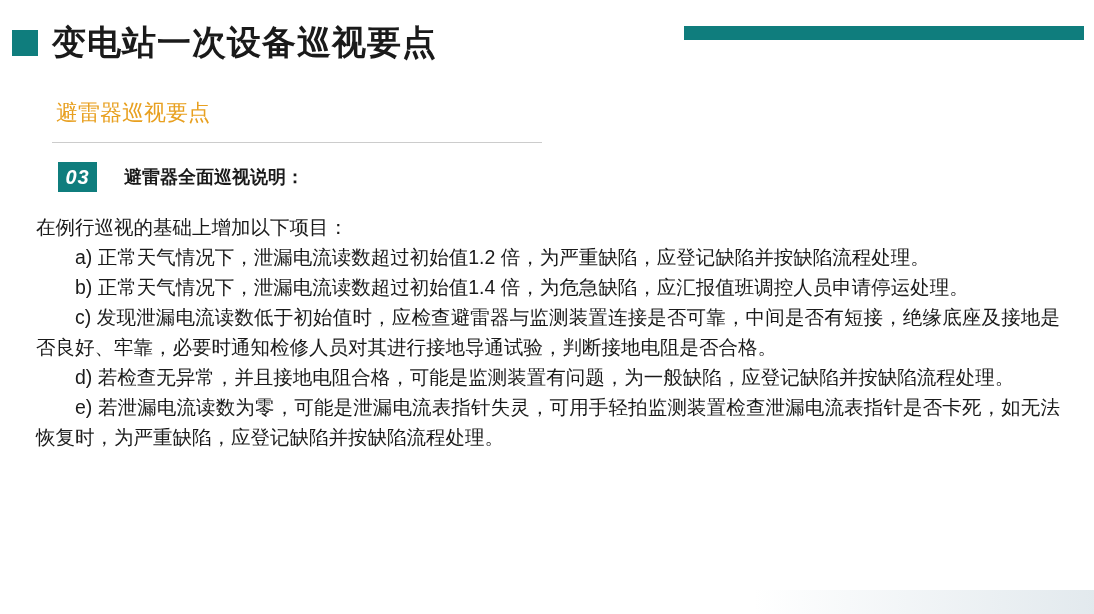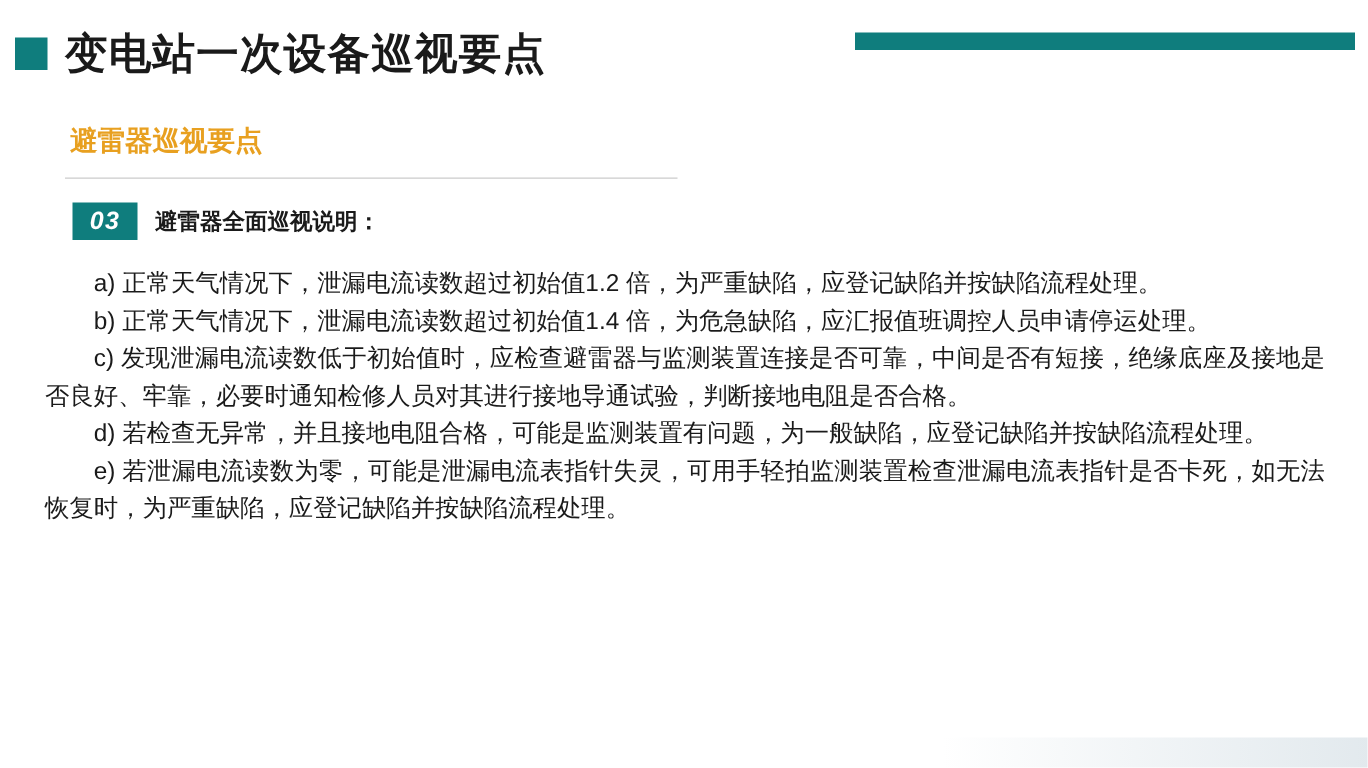--- a/index.html
+++ b/index.html
@@ -48,37 +48,37 @@
     top: 26px;
     width: 400px;
     height: 14px;
     background: #0f7d7d;
   }
   .section-title {
     position: absolute;
     left: 56px;
     top: 98px;
     font-size: 22px;
-    font-weight: bold;
+    font-weight: normal;
     color: #e8a020;
     white-space: nowrap;
   }
   .divider {
     position: absolute;
     left: 52px;
     top: 142px;
     width: 490px;
     height: 1px;
     background: #cccccc;
   }
   .badge {
     position: absolute;
     left: 58px;
     top: 162px;
-    width: 52px;
+    width: 39px;
     height: 30px;
     background: #0f7d7d;
     color: #ffffff;
     font-size: 20px;
     font-weight: bold;
     font-style: italic;
     display: flex;
     align-items: center;
     justify-content: center;
     letter-spacing: 1px;
@@ -130,20 +130,21 @@
 
   <div class="section-title">避雷器巡视要点</div>
 
   <div class="divider"></div>
 
   <div class="badge">03</div>
 
   <div class="badge-label">避雷器全面巡视说明：</div>
 
   <div class="body-text">
+    <p>在例行巡视的基础上增加以下项目：</p>
     <p class="indent">a) 正常天气情况下，泄漏电流读数超过初始值1.2 倍，为严重缺陷，应登记缺陷并按缺陷流程处理。</p>
     <p class="indent">b) 正常天气情况下，泄漏电流读数超过初始值1.4 倍，为危急缺陷，应汇报值班调控人员申请停运处理。</p>
     <p class="indent">c) 发现泄漏电流读数低于初始值时，应检查避雷器与监测装置连接是否可靠，中间是否有短接，绝缘底座及接地是否良好、牢靠，必要时通知检修人员对其进行接地导通试验，判断接地电阻是否合格。</p>
     <p class="indent">d) 若检查无异常，并且接地电阻合格，可能是监测装置有问题，为一般缺陷，应登记缺陷并按缺陷流程处理。</p>
     <p class="indent">e) 若泄漏电流读数为零，可能是泄漏电流表指针失灵，可用手轻拍监测装置检查泄漏电流表指针是否卡死，如无法恢复时，为严重缺陷，应登记缺陷并按缺陷流程处理。</p>
   </div>
 
   <div class="corner-light"></div>
 
 </div>

